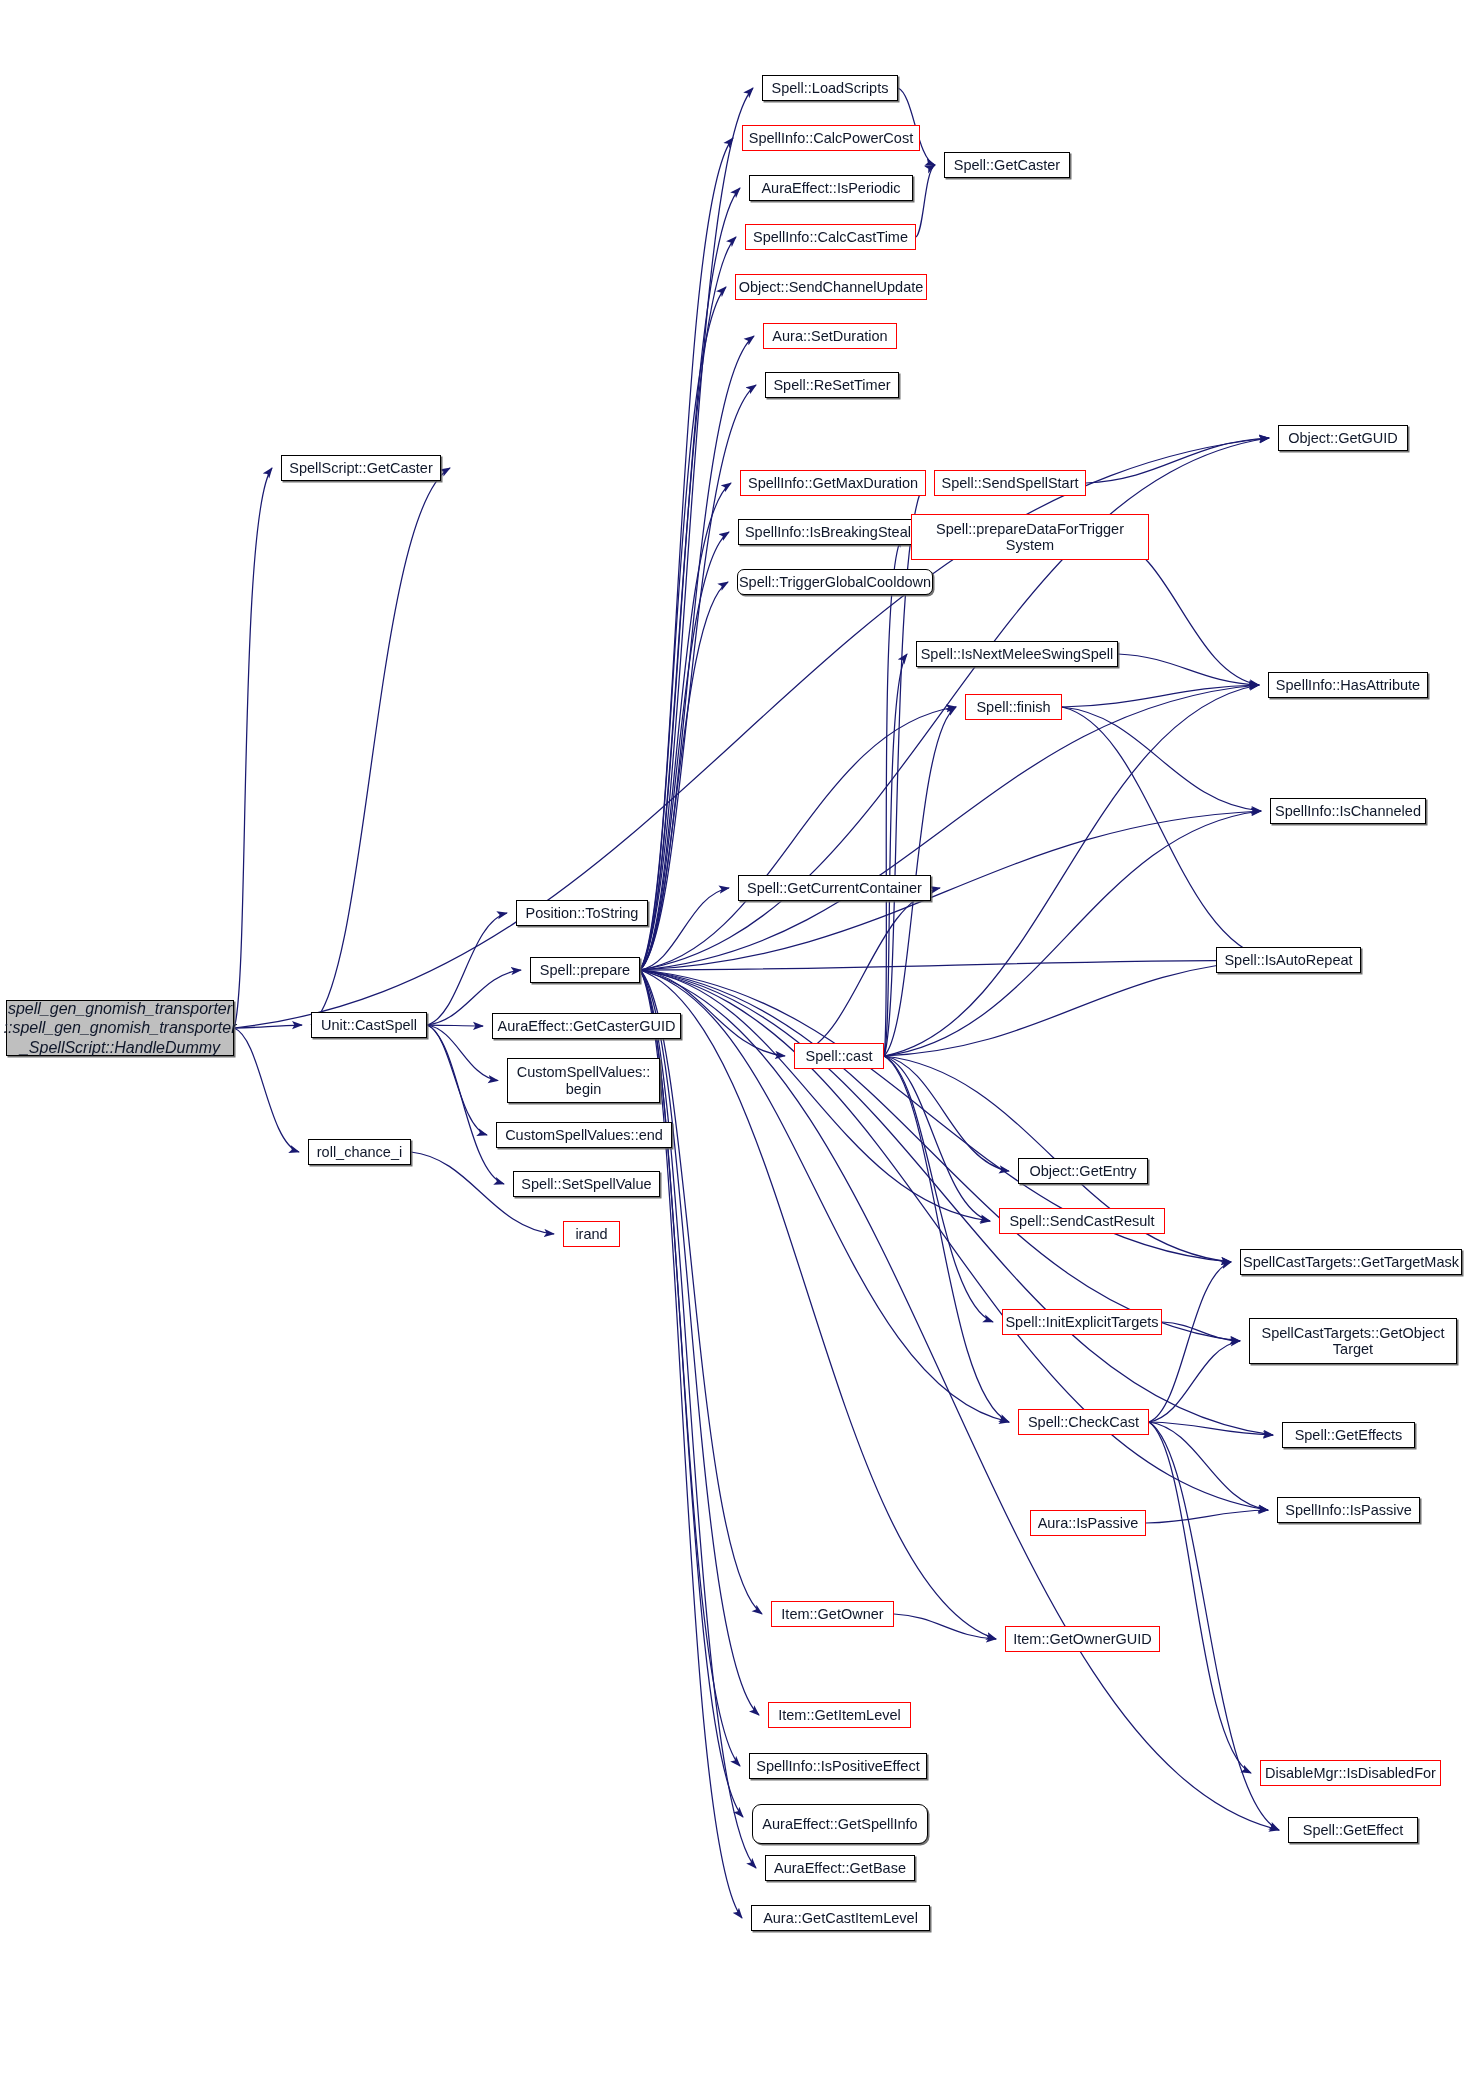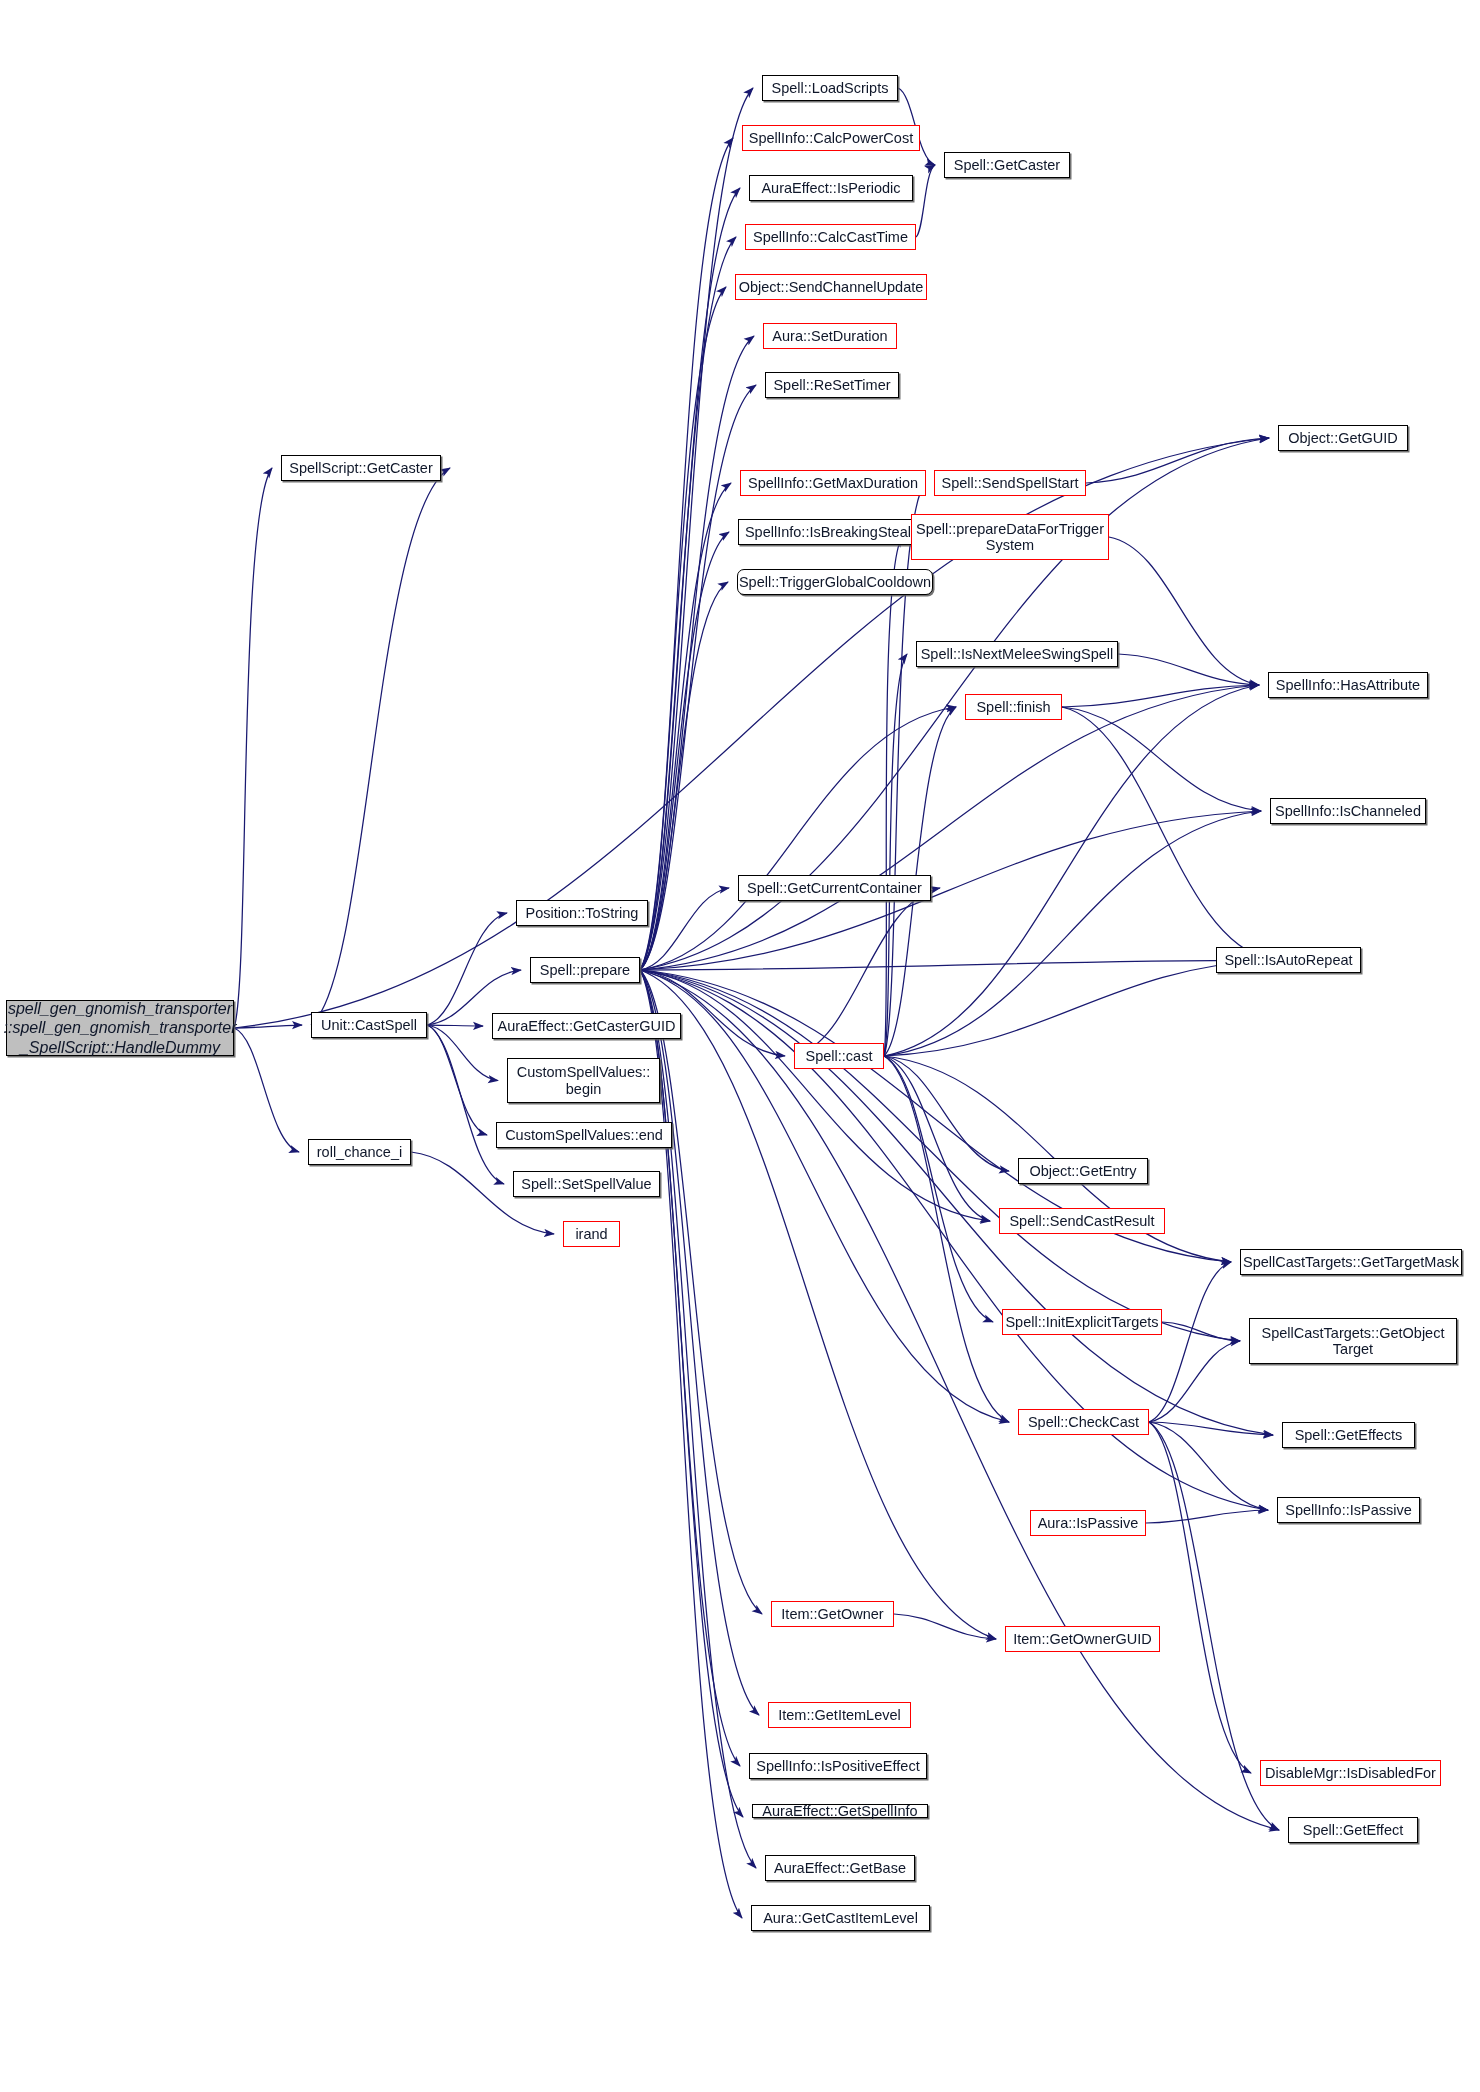--- a/index.html
+++ b/index.html
@@ -162,26 +162,26 @@
       <div class="node red" style="left: 763px; top: 323px; width: 134px; height: 26px;">Aura::SetDuration</div>
       <div class="node" style="left: 765px; top: 372px; width: 134px; height: 26px;">Spell::ReSetTimer</div>
       <div class="node red" style="left: 740px; top: 470px; width: 186px; height: 26px;">SpellInfo::GetMaxDuration</div>
       <div class="node" style="left: 738px; top: 519px; width: 192px; height: 26px;">SpellInfo::IsBreakingStealth</div>
       <div class="node" style="left: 737px; top: 569px; width: 196px; height: 26px; border-radius: 7px;">Spell::TriggerGlobalCooldown</div>
       <div class="node" style="left: 738px; top: 875px; width: 193px; height: 26px;">Spell::GetCurrentContainer</div>
       <div class="node red" style="left: 794px; top: 1043px; width: 90px; height: 26px;">Spell::cast</div>
       <div class="node red" style="left: 771px; top: 1601px; width: 123px; height: 26px;">Item::GetOwner</div>
       <div class="node red" style="left: 768px; top: 1702px; width: 143px; height: 26px;">Item::GetItemLevel</div>
       <div class="node" style="left: 749px; top: 1753px; width: 178px; height: 26px;">SpellInfo::IsPositiveEffect</div>
-      <div class="node" style="left: 752px; top: 1804px; width: 176px; height: 14px;">AuraEffect::GetSpellInfo</div>
+      <div class="node" style="left: 752px; top: 1804px; width: 176px; height: 40px; border-radius: 9px;">AuraEffect::GetSpellInfo</div>
       <div class="node" style="left: 765px; top: 1855px; width: 150px; height: 26px;">AuraEffect::GetBase</div>
       <div class="node" style="left: 751px; top: 1905px; width: 179px; height: 26px;">Aura::GetCastItemLevel</div>
       <div class="node" style="left: 944px; top: 152px; width: 126px; height: 26px;">Spell::GetCaster</div>
       <div class="node red" style="left: 934px; top: 470px; width: 152px; height: 26px;">Spell::SendSpellStart</div>
-      <div class="node red" style="left: 911px; top: 514px; width: 198px; height: 46px;">Spell::prepareDataForTrigger
+      <div class="node red" style="left: 911px; top: 514px; width: 238px; height: 46px;">Spell::prepareDataForTrigger
 System</div>
       <div class="node" style="left: 916px; top: 641px; width: 202px; height: 26px;">Spell::IsNextMeleeSwingSpell</div>
       <div class="node red" style="left: 965px; top: 694px; width: 97px; height: 26px;">Spell::finish</div>
       <div class="node" style="left: 1018px; top: 1158px; width: 130px; height: 26px;">Object::GetEntry</div>
       <div class="node red" style="left: 999px; top: 1208px; width: 166px; height: 26px;">Spell::SendCastResult</div>
       <div class="node red" style="left: 1002px; top: 1309px; width: 160px; height: 26px;">Spell::InitExplicitTargets</div>
       <div class="node red" style="left: 1018px; top: 1409px; width: 131px; height: 26px;">Spell::CheckCast</div>
       <div class="node red" style="left: 1030px; top: 1510px; width: 116px; height: 26px;">Aura::IsPassive</div>
       <div class="node red" style="left: 1005px; top: 1626px; width: 155px; height: 26px;">Item::GetOwnerGUID</div>
       <div class="node" style="left: 1278px; top: 425px; width: 130px; height: 26px;">Object::GetGUID</div>

